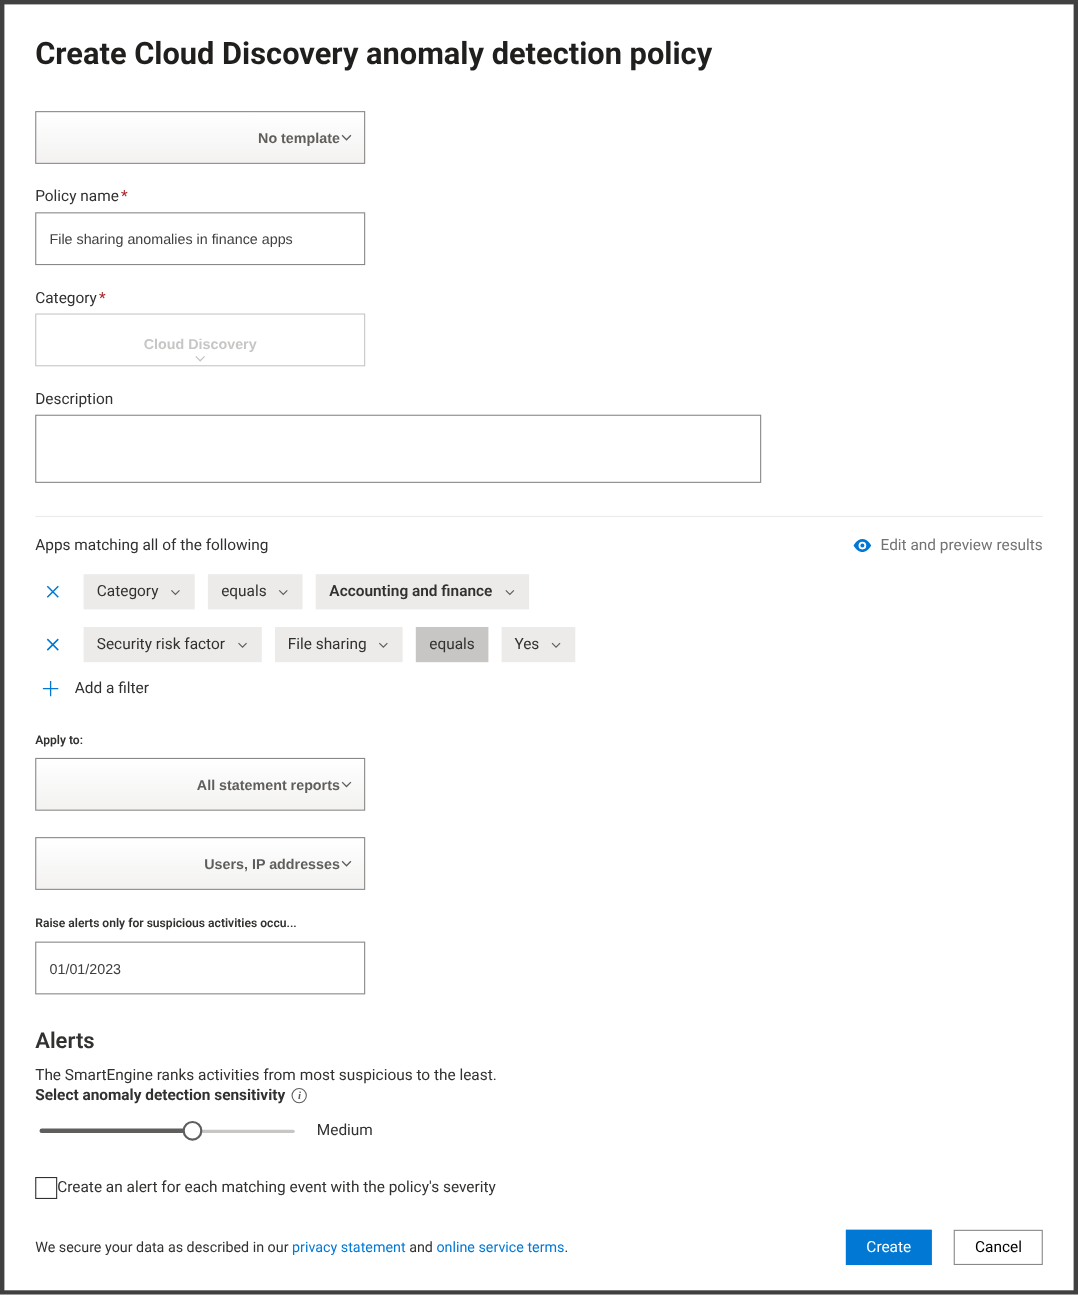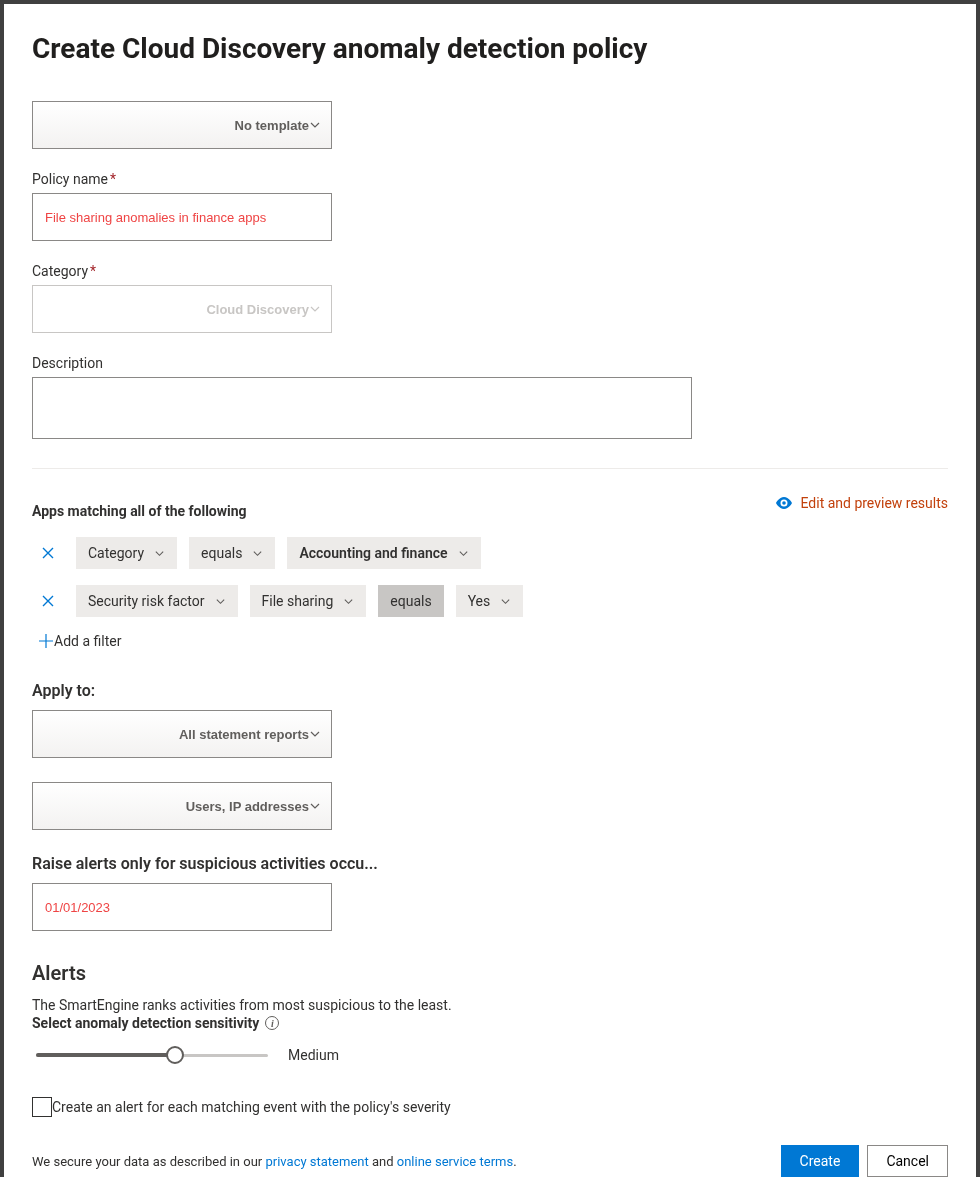--- a/index.html
+++ b/index.html
@@ -48,37 +48,38 @@
     width: 300px;
     background: linear-gradient(#fff, #f3f2f1);
     font-weight: 600;
     color: #605e5c;
   }
   .select.disabled {
     background: #fff;
     color: #c8c6c4;
     cursor: default;
     border-color: #c8c6c4;
+    flex-direction: column;
   }
   .select .chev {
     font-size: 12px;
     color: #605e5c;
   }
   .text-input {
     width: 300px;
     font-weight: 400;
   }
   .text-input input, .date-input input {
     border: none;
     outline: none;
     width: 100%;
     height: 100%;
     font-family: inherit;
     font-size: 13px;
-    color: #ef4444;
+    color: #404040;
     background: transparent;
   }
   .textarea {
     width: 660px;
     height: 62px;
     border: 1px solid #8a8886;
     resize: none;
     font-family: inherit;
     font-size: 13px;
     padding: 6px 10px;
@@ -88,29 +89,28 @@
     background: #edebe9;
     margin: 26px 0 18px 0;
   }
   .filters-header {
     display: flex;
     justify-content: space-between;
     align-items: center;
     margin-bottom: 18px;
   }
   .filters-title {
-    font-weight: 700;
-    font-size: 14px;
-    margin-top: 16px;
+    font-weight: 400;
+    font-size: 14px;
   }
   .preview-link {
     display: flex;
     align-items: center;
     gap: 8px;
-    color: #c2410c;
+    color: #737373;
     font-size: 14px;
     cursor: pointer;
   }
   .preview-link .eye { color: #0078d4; }
   .filter-row {
     display: flex;
     align-items: center;
     gap: 12px;
     margin-bottom: 16px;
   }
@@ -131,35 +131,36 @@
     font-size: 14px;
     color: #323130;
     cursor: pointer;
     gap: 10px;
   }
   .pill.dark { background: #c8c6c4; }
   .pill .chev { font-size: 11px; color: #605e5c; }
   .add-filter {
     display: flex;
     align-items: flex-end;
+    gap: 14px;
     color: #323130;
     font-size: 14px;
     cursor: pointer;
     margin-left: 6px;
     margin-top: 4px;
     margin-bottom: 32px;
   }
   .add-filter .plus {
     color: #0078d4;
     font-size: 18px;
     font-weight: 300;
   }
   .section-sub {
     font-weight: 600;
-    font-size: 16px;
+    font-size: 11px;
     margin-bottom: 10px;
   }
   .apply-selects .select { margin-bottom: 24px; }
   .date-input { width: 300px; cursor: text; }
   h2.alerts-h {
     font-size: 20px;
     font-weight: 600;
     margin: 30px 0 12px 0;
   }
   .smart-text {
@@ -242,21 +243,21 @@
     display: flex;
     justify-content: space-between;
     align-items: center;
     margin-top: 8px;
   }
   .legal {
     font-size: 13px;
     color: #323130;
   }
   .legal a { color: #0078d4; text-decoration: none; cursor: pointer; margin-top: 46px; }
-  .buttons { display: flex; gap: 8px; }
+  .buttons { display: flex; gap: 20px; }
   .btn {
     height: 32px;
     padding: 0 18px;
     font-size: 14px;
     font-family: inherit;
     border: 1px solid #8a8886;
     background: #fff;
     cursor: pointer;
   }
   .btn.primary {

